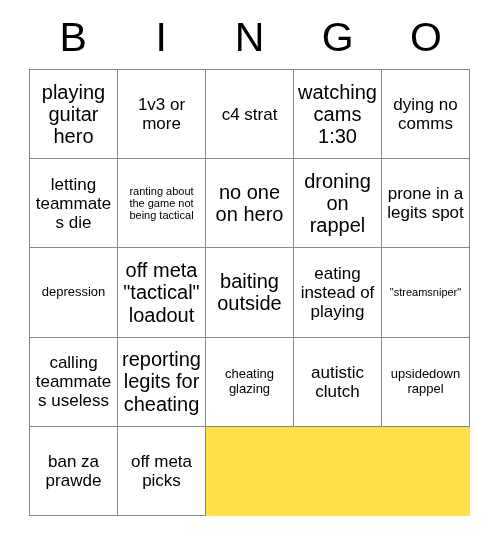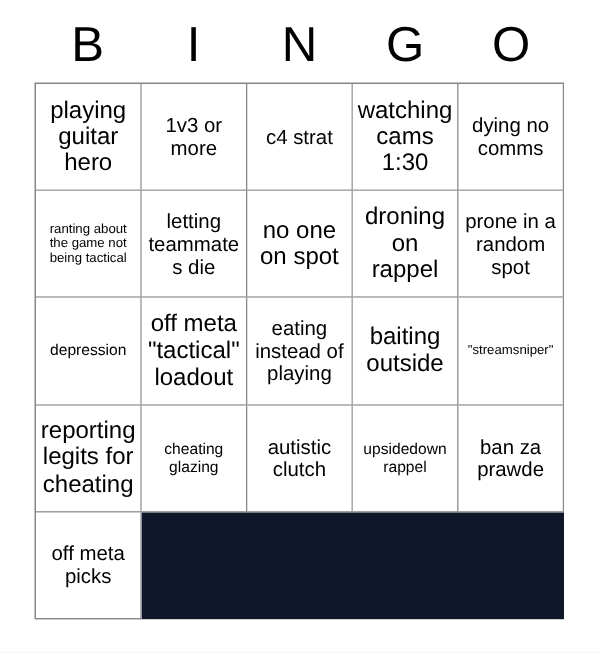--- a/index.html
+++ b/index.html
@@ -39,21 +39,21 @@
     padding-top: 6px;
   }
 
   
   #bingo-grid {
     display: grid;
     grid-template-columns: repeat(5, 1fr);
     grid-template-rows: repeat(5, 89.2px);
     border-top: 1px solid #888888;
     border-left: 1px solid #888888;
-    background: #0f172a;
+    background: #fde047;
   }
   .bingo-cell {
     border-right: 1px solid #888888;
     border-bottom: 1px solid #888888;
     display: flex;
     align-items: center;
     justify-content: center;
     text-align: center;
     padding: 1px 3px;
     box-sizing: border-box;
@@ -98,51 +98,54 @@
     <div class="bingo-cell size-xl">
         <span class="cell-text">c4 strat</span>
       </div>
     <div class="bingo-cell size-lg">
         <span class="cell-text">watching cams 1:30</span>
       </div>
 
     <div class="bingo-cell size-xl">
         <span class="cell-text">dying no comms</span>
       </div>
+    <div class="bingo-cell size-md">
+        <span class="cell-text">letting teammates die</span>
+      </div>
     <div class="bingo-cell size-xs">
         <span class="cell-text">ranting about the game not being tactical</span>
       </div>
-    <div class="bingo-cell size-md">
-        <span class="cell-text">letting teammates die</span>
-      </div>
     <div class="bingo-cell size-lg">
-        <span class="cell-text">no one on spot</span>
+        <span class="cell-text">no one on hero</span>
       </div>
 
     <div class="bingo-cell size-lg">
         <span class="cell-text">droning on rappel</span>
       </div>
     <div class="bingo-cell size-md">
-        <span class="cell-text">prone in a random spot</span>
+        <span class="cell-text">prone in a legits spot</span>
       </div>
     <div class="bingo-cell size-sm">
         <span class="cell-text">depression</span>
       </div>
     <div class="bingo-cell size-lg">
         <span class="cell-text">off meta "tactical" loadout</span>
       </div>
+    <div class="bingo-cell size-lg">
+        <span class="cell-text">baiting outside</span>
+      </div>
+
     <div class="bingo-cell size-md">
         <span class="cell-text">eating instead of playing</span>
       </div>
-
-    <div class="bingo-cell size-lg">
-        <span class="cell-text">baiting outside</span>
-      </div>
     <div class="bingo-cell size-xs">
         <span class="cell-text">"streamsniper"</span>
+      </div>
+    <div class="bingo-cell size-md">
+        <span class="cell-text">calling teammates useless</span>
       </div>
     <div class="bingo-cell size-lg">
         <span class="cell-text">reporting legits for cheating</span>
       </div>
 
     <div class="bingo-cell size-sm">
         <span class="cell-text">cheating glazing</span>
       </div>
     <div class="bingo-cell size-xl">
         <span class="cell-text">autistic clutch</span>

